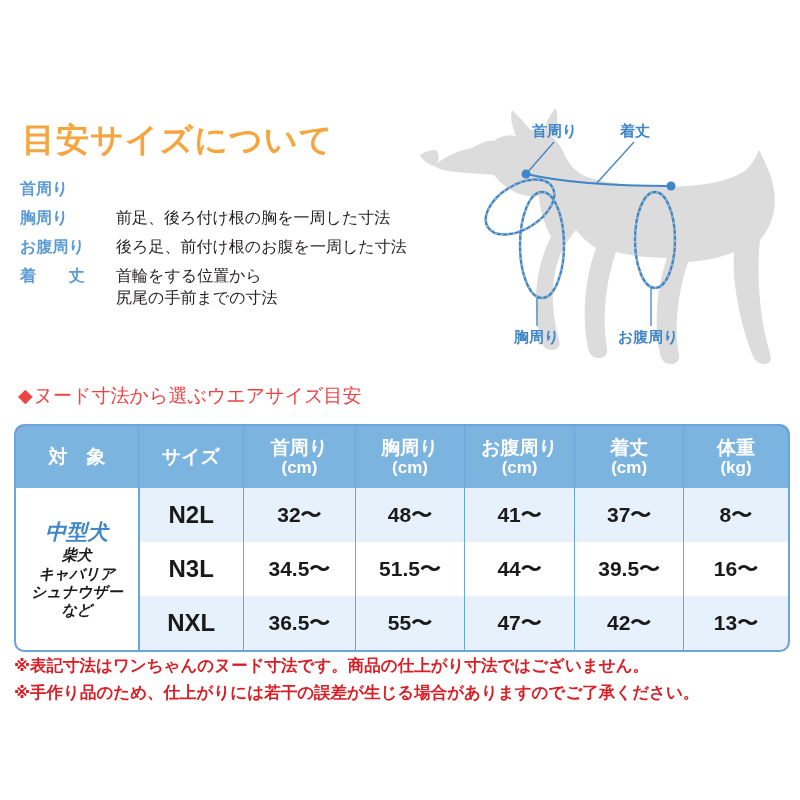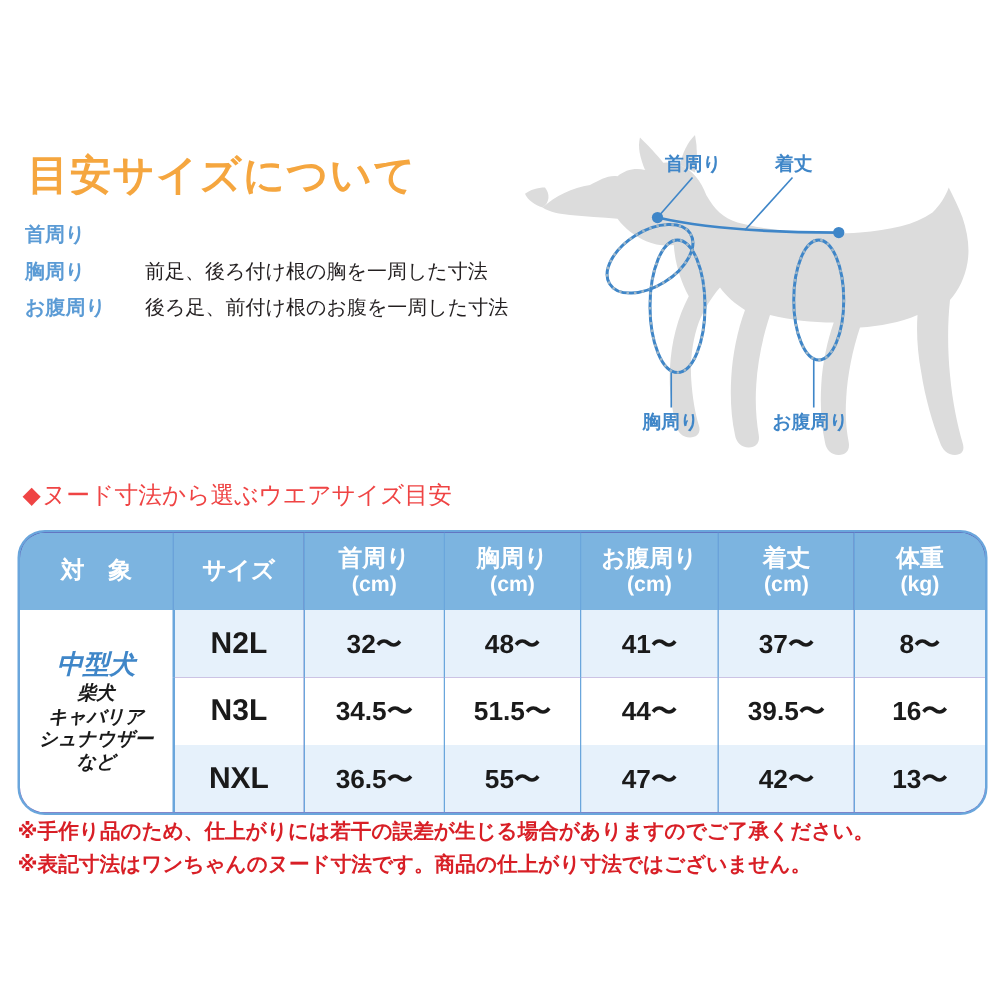--- a/index.html
+++ b/index.html
@@ -102,23 +102,23 @@
     margin-right: 1px;
   }
 
   
   .table-wrap {
     position: absolute;
     left: 14px;
     top: 424px;
     width: 772px;
     border: 2px solid #6aa6dc;
-    border-radius: 22px;
+    border-radius: 10px;
     overflow: hidden;
-    background: #4c1d95;
+    background: #be185d;
   }
   table.size-table {
     border-collapse: collapse;
     width: 100%;
     table-layout: fixed;
   }
   table.size-table th,
   table.size-table td {
     border-right: 1px solid #6aa6dc;
     text-align: center;
@@ -211,20 +211,27 @@
     <div class="legend-row">
       <div class="legend-term">首周り</div>
     </div>
     <div class="legend-row">
       <div class="legend-term">胸周り</div>
       <div class="legend-desc">前足、後ろ付け根の胸を一周した寸法</div>
     </div>
     <div class="legend-row">
       <div class="legend-term">お腹周り</div>
       <div class="legend-desc">後ろ足、前付け根のお腹を一周した寸法</div>
+    </div>
+    <div class="legend-row">
+      <div class="legend-term spread">着 丈</div>
+      <div class="legend-desc">
+        <span class="l1">首輪をする位置から</span>
+        <span class="l2">尻尾の手前までの寸法</span>
+      </div>
     </div>
   </div>
 
   <div class="diagram">
     <svg width="380" height="275" viewBox="0 0 380 275">
 
       <g fill="#dcdcdc">
         <path d="M14,66 C24,57 38,50 52,48 C60,44 66,40 74,41 C80,36 88,34 96,36
                  C104,30 114,28 124,32 C134,36 141,45 145,56
                  C152,68 158,74 170,78 C200,86 240,88 268,86
@@ -364,17 +371,17 @@
           <td>55〜</td>
           <td>47〜</td>
           <td>42〜</td>
           <td>13〜</td>
         </tr>
       </tbody>
     </table>
   </div>
 
   <div class="notes">
+    <div class="note-line">※表記寸法はワンちゃんのヌード寸法です。商品の仕上がり寸法ではございません。</div>
     <div class="note-line">※手作り品のため、仕上がりには若干の誤差が生じる場合がありますのでご了承ください。</div>
-    <div class="note-line">※表記寸法はワンちゃんのヌード寸法です。商品の仕上がり寸法ではございません。</div>
   </div>
 
 </div>
 
 </body></html>

